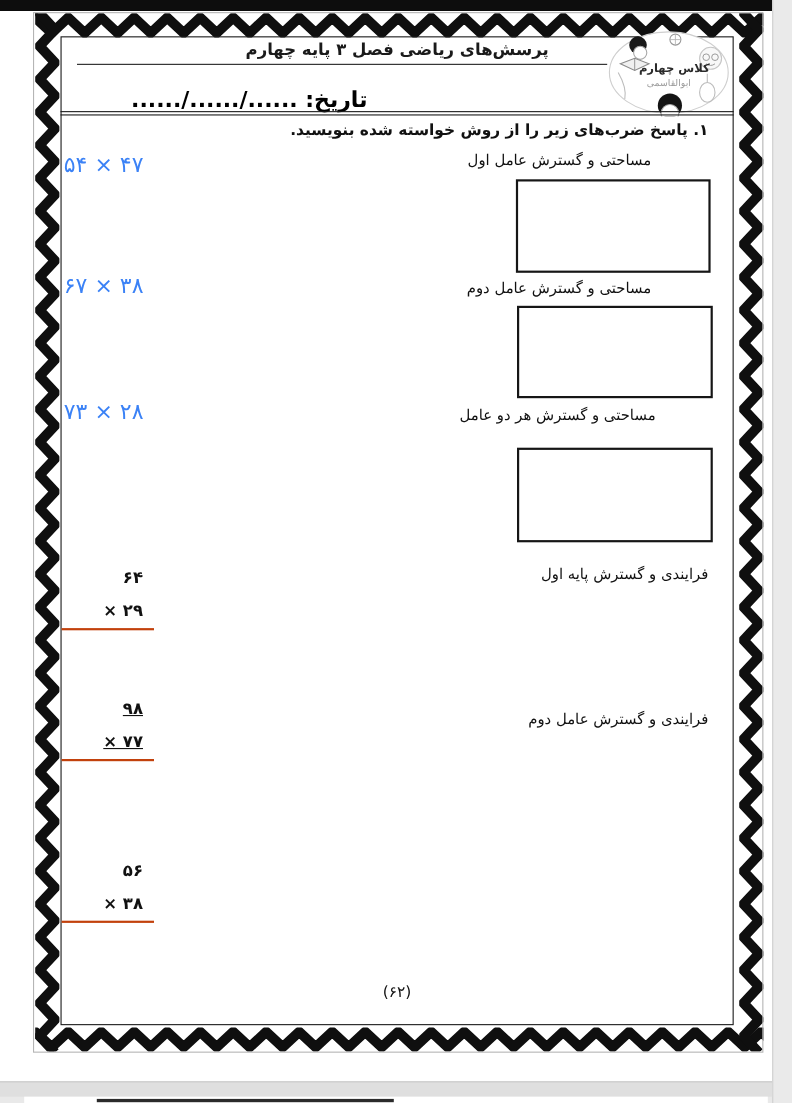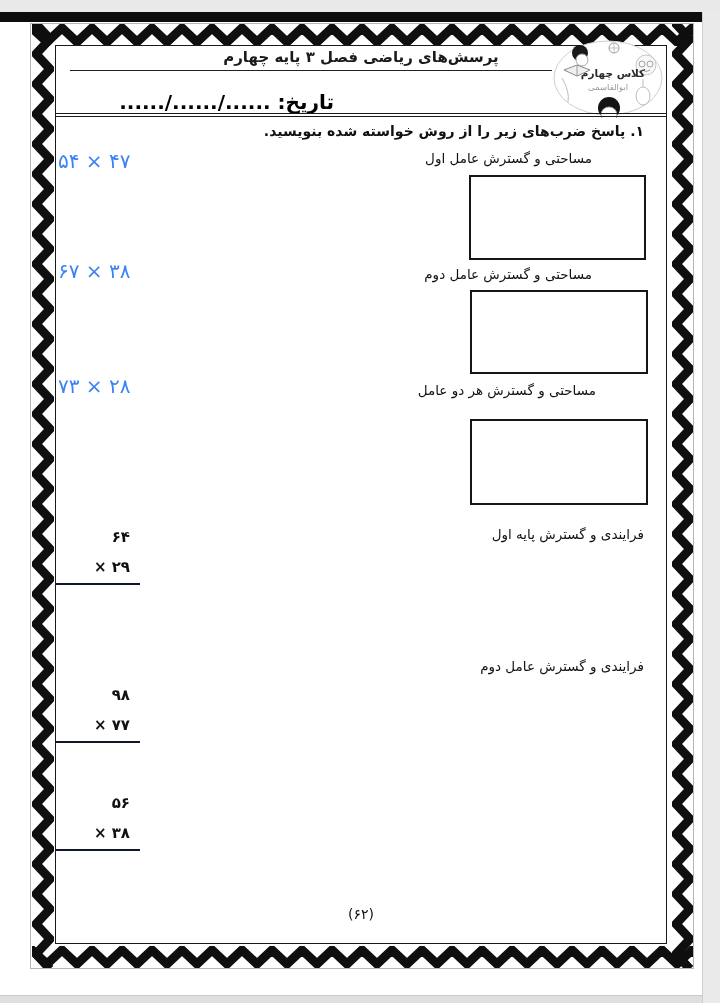--- a/index.html
+++ b/index.html
@@ -3,21 +3,21 @@
 <meta charset="utf-8">
 <style>
   html,body{margin:0;padding:0;}
   body{
     width:720px;height:1003px;
     font-family:"DejaVu Sans",sans-serif;
     background:#e9e9e9;
     position:relative;
     overflow:hidden;
   }
-  .viewer{position:absolute;inset:0;margin-top:12px;}
+  .viewer{position:absolute;inset:0;}
   .page{
     position:absolute;left:0;top:0;width:702px;height:983px;
     background:#ffffff;
   }
   .topbar{position:absolute;left:0;top:0;width:702px;height:10px;background:#0d0d0d;}
   .zz{position:absolute;display:block;}
   .outer-hairline{
     position:absolute;left:30px;top:11px;width:664px;height:946px;
     border:1px solid #b5b5b5;box-sizing:border-box;
   }
@@ -65,27 +65,27 @@
   .answer-box{
     position:absolute;background:#fff;border:2px solid #161616;box-sizing:border-box;
   }
   .box-1{left:469px;top:163px;width:177px;height:85px;}
   .box-2{left:470px;top:278px;width:178px;height:84px;}
   .box-3{left:470px;top:407px;width:178px;height:86px;}
   .stack{
     position:absolute;left:56px;width:84px;
     direction:ltr;text-align:right;
     font-size:15px;font-weight:700;color:#111;
-    border-bottom:2px solid #0f172a;
+    border-bottom:2px solid #c2410c;
     padding:0 10px 5px 0;box-sizing:border-box;
   }
   .stack .ln{line-height:22px;letter-spacing:1px;white-space:nowrap;}
   .stack .ln + .ln{margin-top:8px;}
   .st-4{top:514px;}
-  .st-5{top:672px;}
+  .st-5{top:633px;text-decoration:underline;}
   .st-6{top:780px;}
   .page-number{
     position:absolute;left:55px;top:894px;width:612px;text-align:center;
     font-size:14px;font-weight:400;color:#111;direction:rtl;
   }
   .right-strip{
     position:absolute;left:702px;top:0;width:18px;height:1003px;
     background:#eaeaea;border-left:1px solid #cfcfcf;box-sizing:border-box;
   }
   .page-gap{

